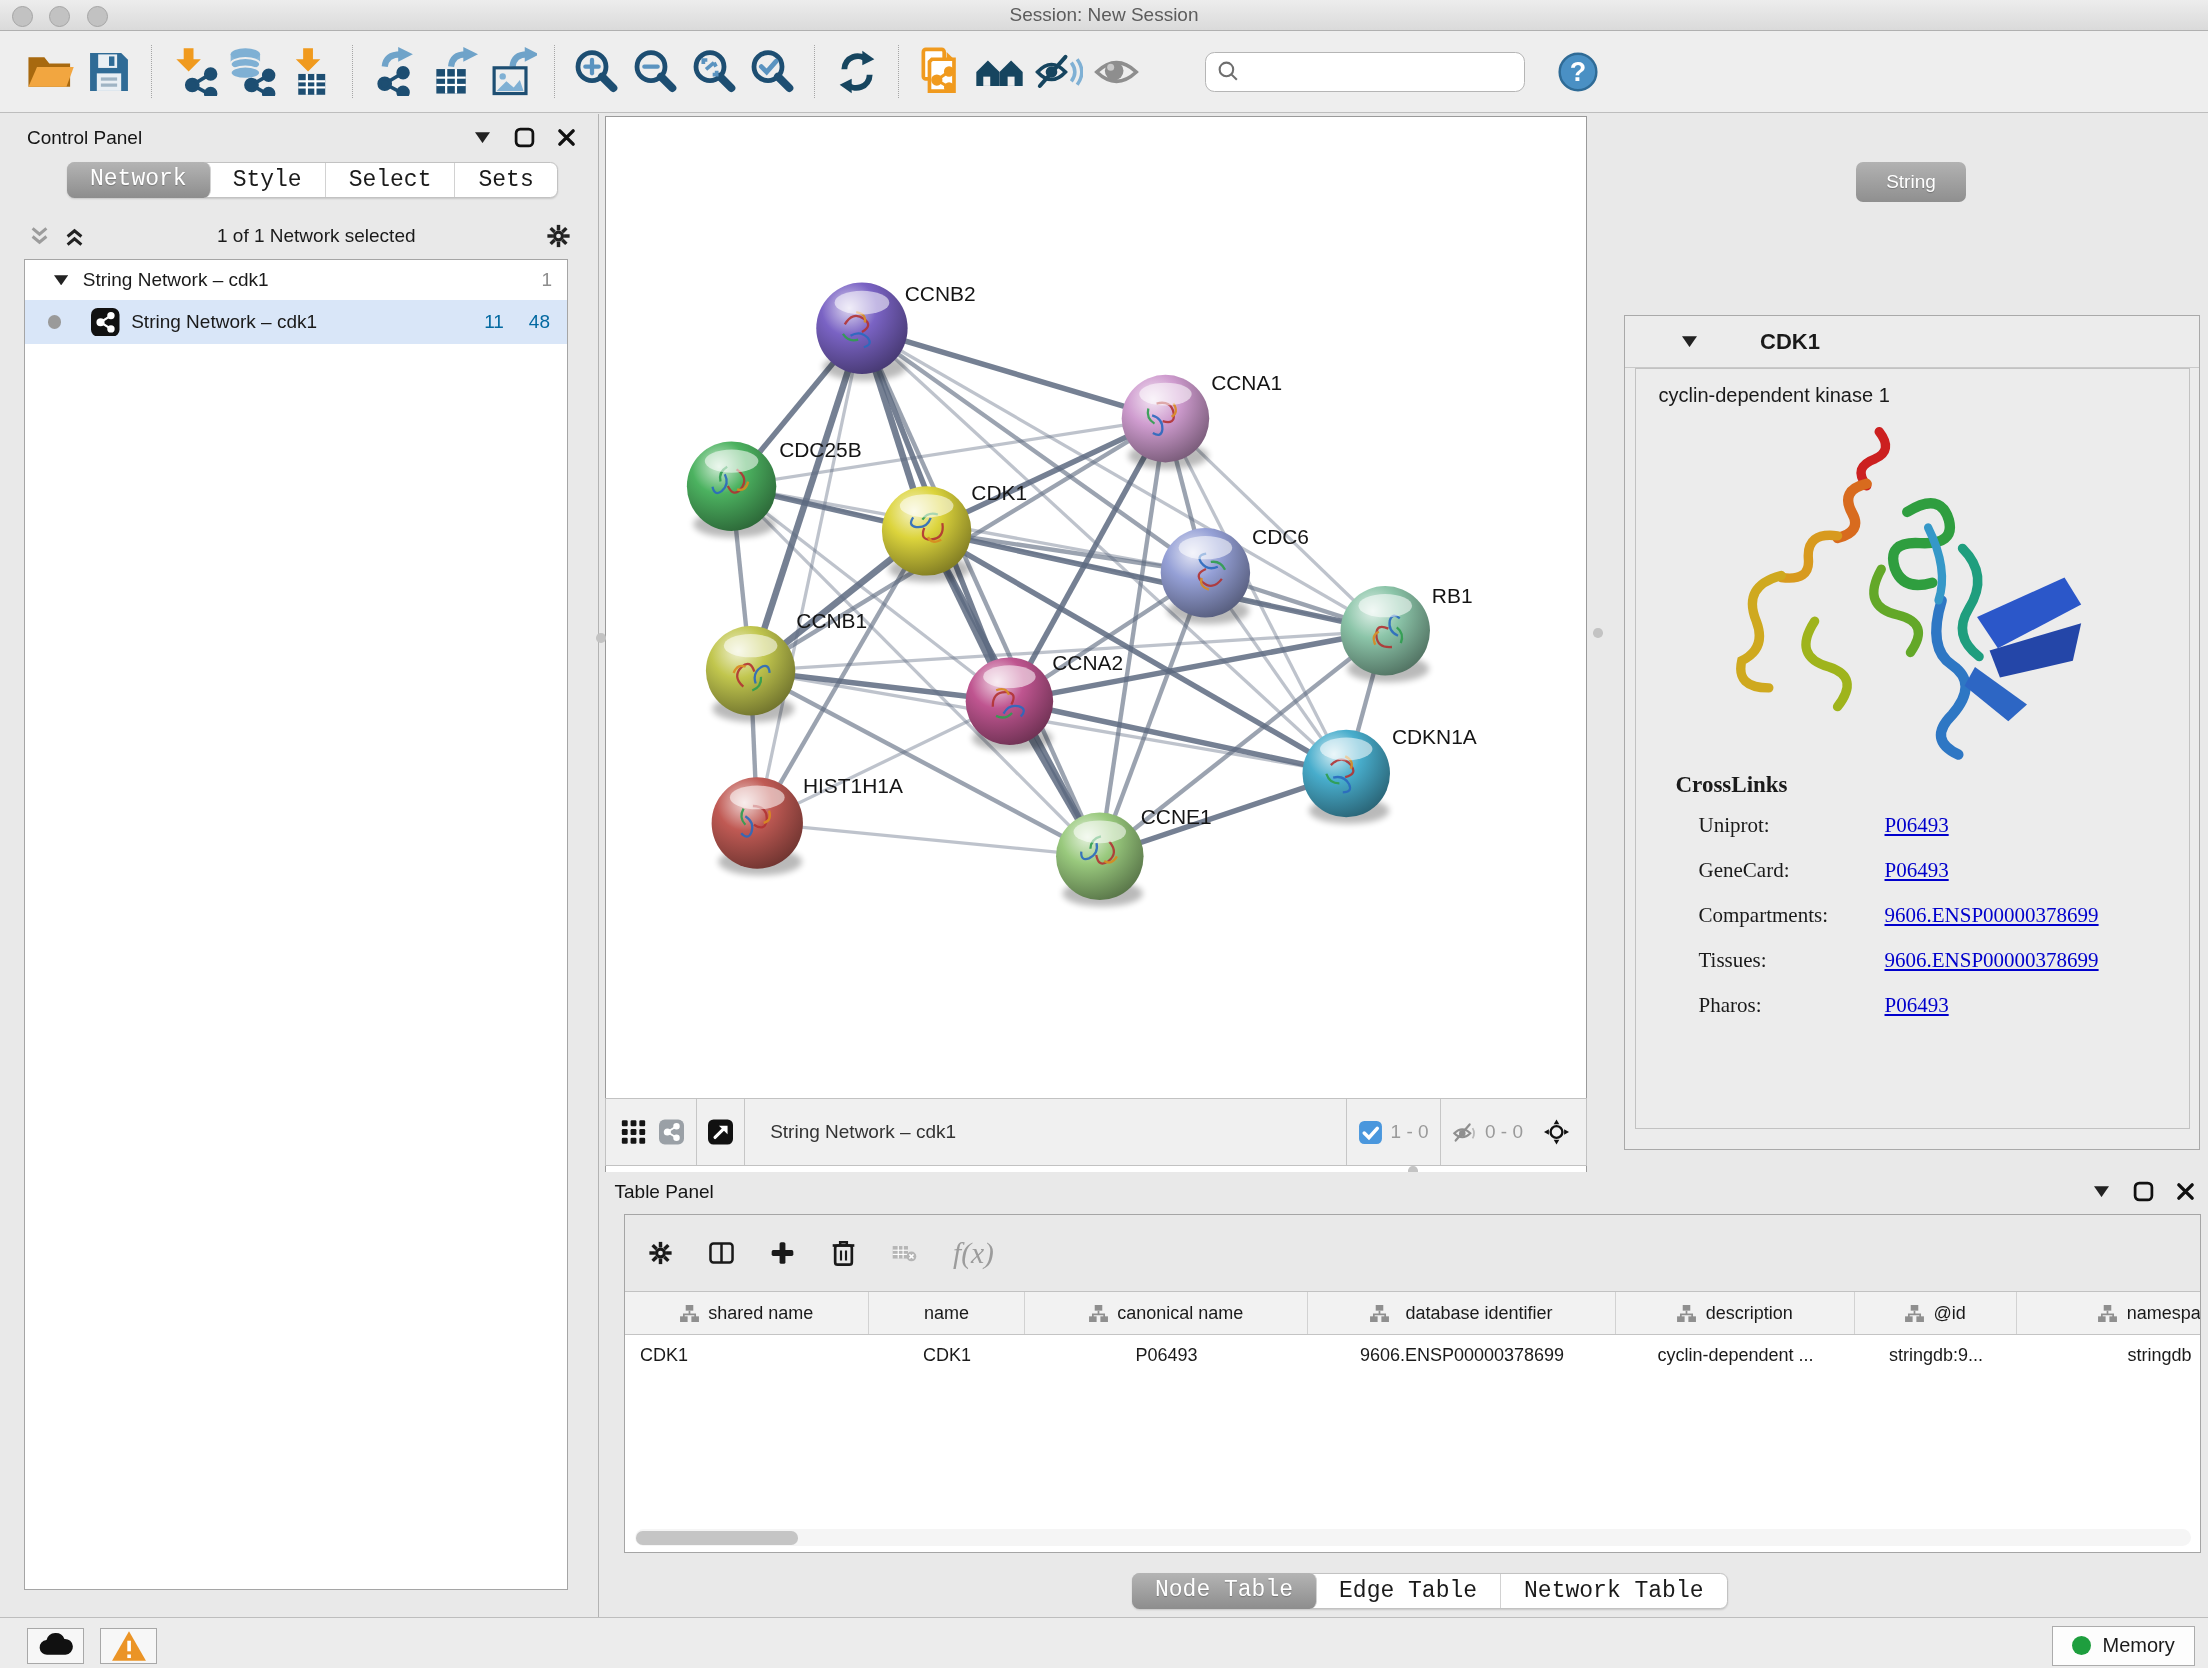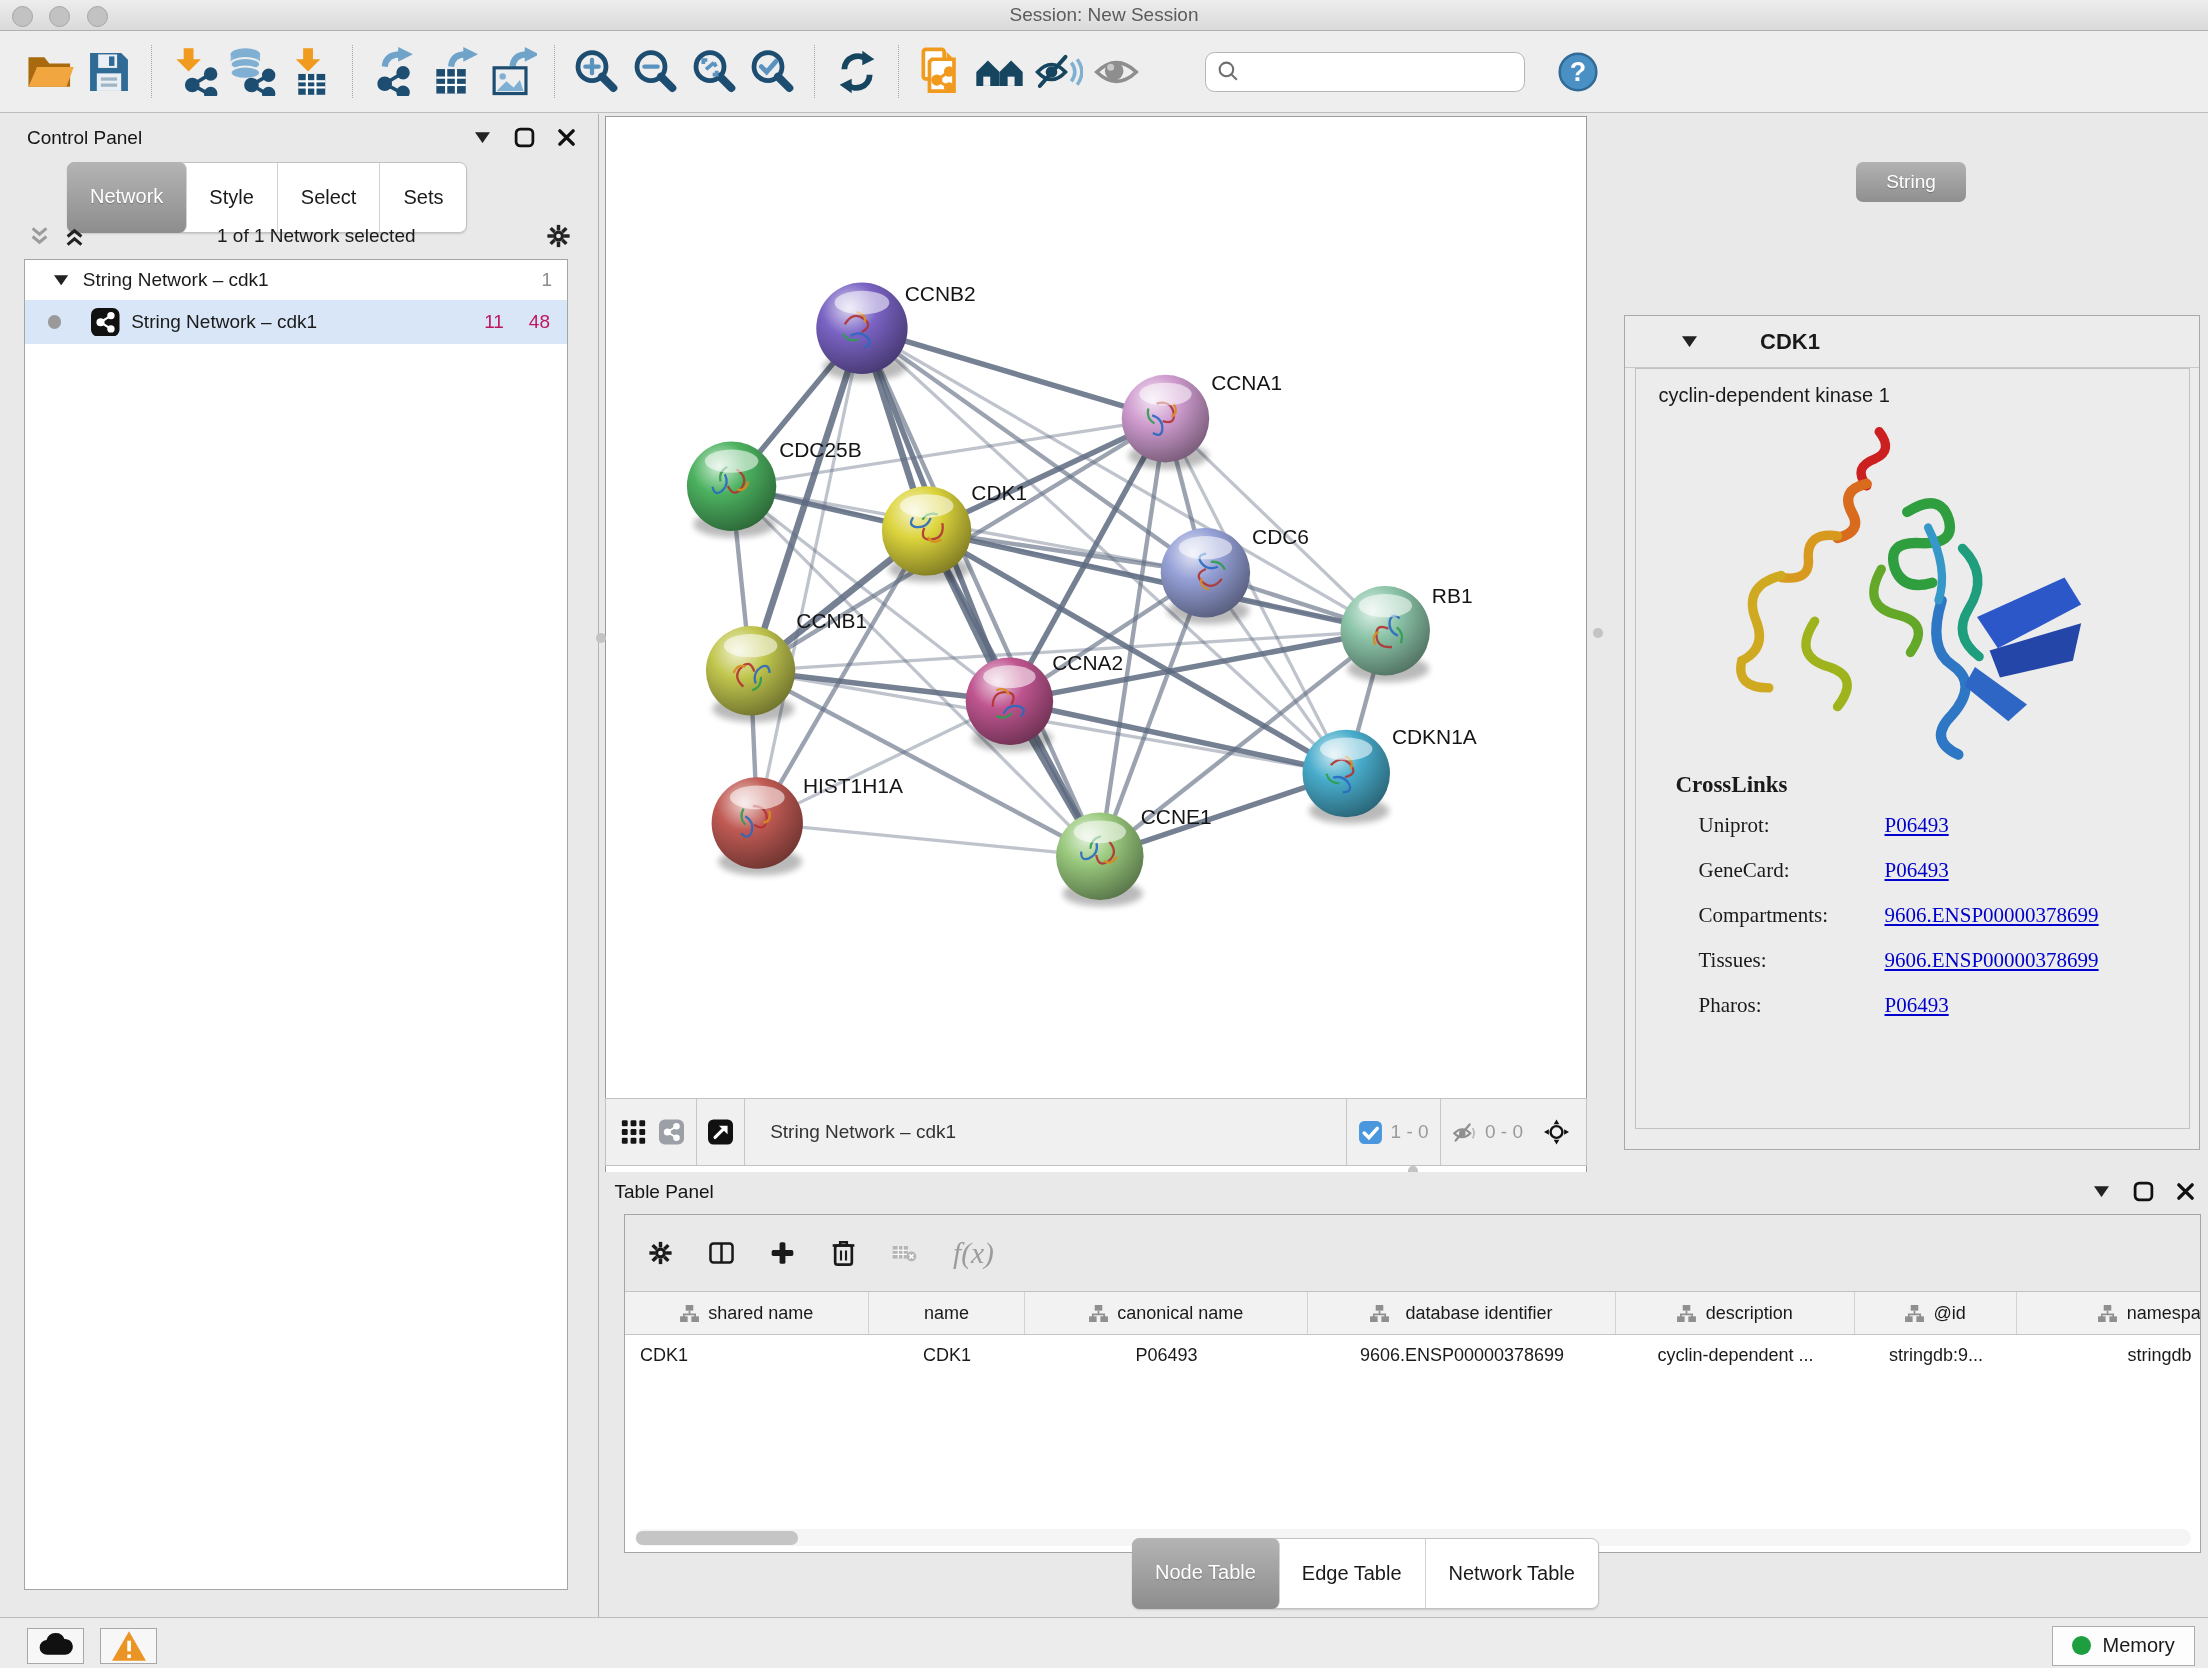--- a/index.html
+++ b/index.html
@@ -26,33 +26,33 @@
   .panel-title{font-size:19px;color:#141414;}
   .ph-icons{display:flex;align-items:center;gap:17px;}
   .ph-btn{width:25px;height:25px;display:flex;align-items:center;justify-content:center;}
   
   #control-panel{position:absolute;left:0;top:114px;width:599px;height:1503px;
       background:#e9e9e9;border-right:1px solid #b3b3b3;box-sizing:border-box;}
   .cp-header{position:absolute;left:27px;right:19px;top:7.6px;height:32px;display:flex;align-items:center;}
   .cp-header .panel-title{flex:1;}
   .seg{display:flex;background:#fff;border:1px solid #c2c2c2;border-radius:7.6px;
       box-shadow:0 1px 1.9px rgba(0,0,0,.15);}
-  .seg-tab{padding:23px 23px;font-size:20px;border-right:1px solid #d2d2d2;white-space:nowrap;}
+  .seg-tab{padding:4px 23px;font-size:23px;border-right:1px solid #d2d2d2;white-space:nowrap;font-family:Liberation Mono, monospace;}
   .seg-tab:last-child{border-right:none;}
   .seg-tab.active{background:linear-gradient(#b4b4b4,#8d8d8d);color:#fff;border-radius:7.6px;margin:-1px;
       text-shadow:0 1px 1px rgba(0,0,0,.25);}
   #cp-tabs{position:absolute;left:67px;top:48px;}
   .cp-status{position:absolute;left:27px;right:27px;top:101px;height:42px;display:flex;align-items:center;font-size:19px;}
   .cp-status .stxt{flex:1;text-align:center;}
   #cp-list{position:absolute;left:24px;top:145px;width:544px;bottom:27px;background:#fff;
       border:1px solid #a5a5a5;box-sizing:border-box;}
   .tree-row1{height:40px;display:flex;align-items:center;font-size:19px;padding:0 15px 0 28.5px;}
   .tree-row1 .cnt{margin-left:auto;color:#8d8d8d;}
   .tree-row2{height:44px;display:flex;align-items:center;font-size:19px;background:#d9e6f8;padding-right:17px;}
-  .tree-row2 .cnt{color:#be185d;}
+  .tree-row2 .cnt{color:#0369a1;}
   .dot{width:13.3px;height:13.3px;border-radius:50%;background:#9a9a9a;margin-left:23px;}
   
   #network-canvas{position:absolute;left:605px;top:116px;width:982px;height:1235px;background:#fff;
       border:1px solid #9a9a9a;box-sizing:border-box;}
   #network-toolbar{position:absolute;left:605px;top:1098px;width:982px;height:68px;background:#f0f0f0;
       border:1px solid #c2c2c2;box-sizing:border-box;display:flex;align-items:center;}
   .nt-sep{border-left:1px solid #c6c6c6;align-self:stretch;margin:0 11.4px;}
   .nt-label{font-size:19px;color:#333;margin-left:13.3px;}
   .nt-count{font-size:19px;color:#9a9a9a;margin-left:7.6px;}
   .splitter-dot{position:absolute;width:9.5px;height:9.5px;border-radius:50%;background:#c3c3c3;}

